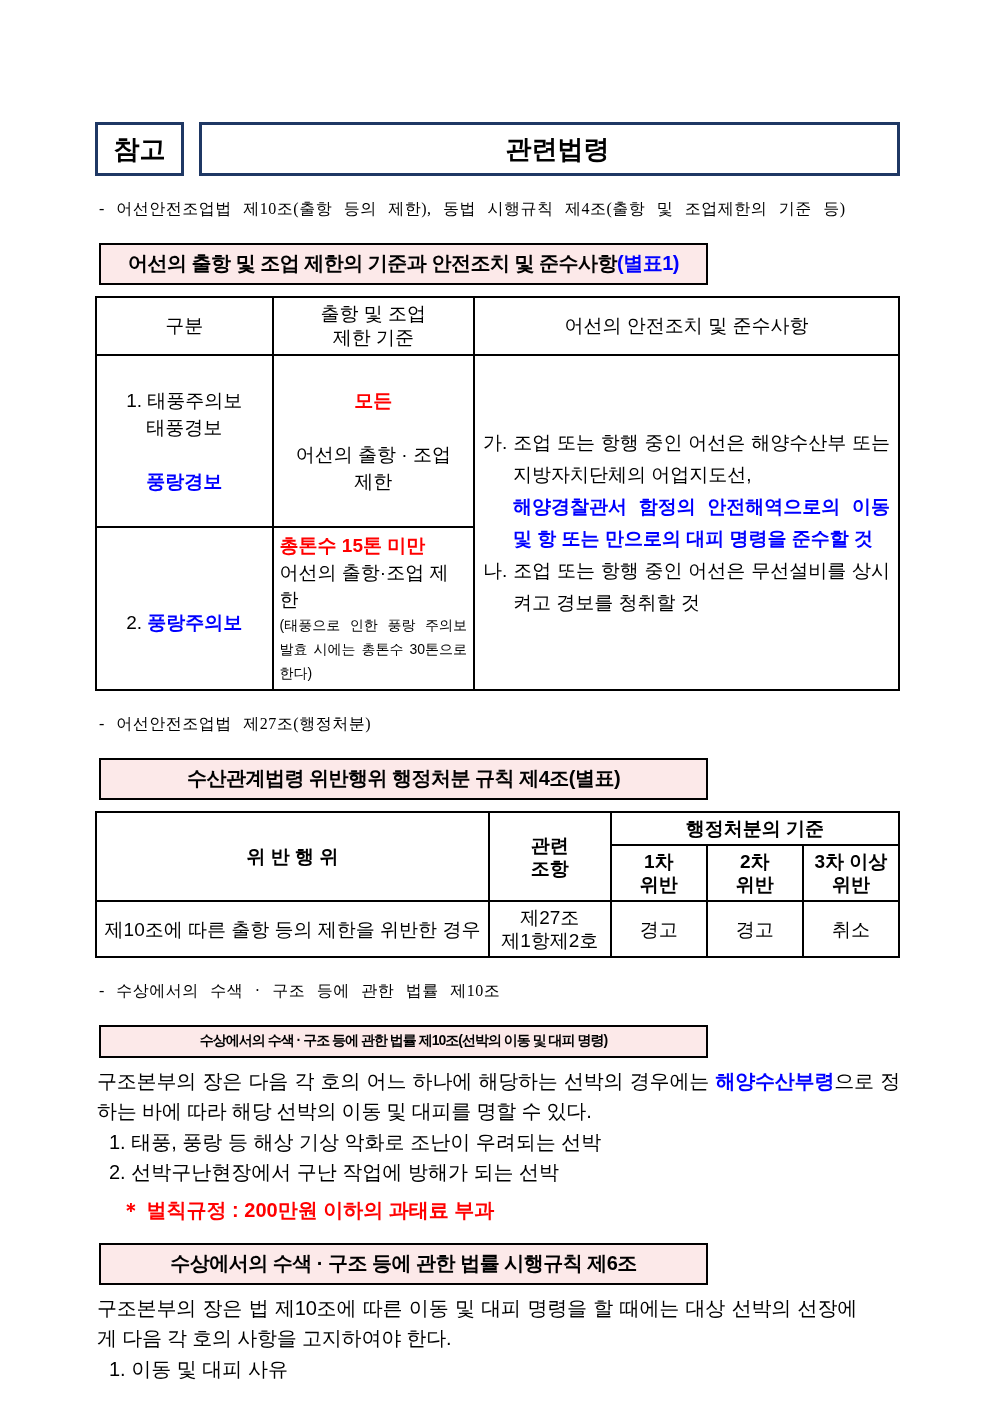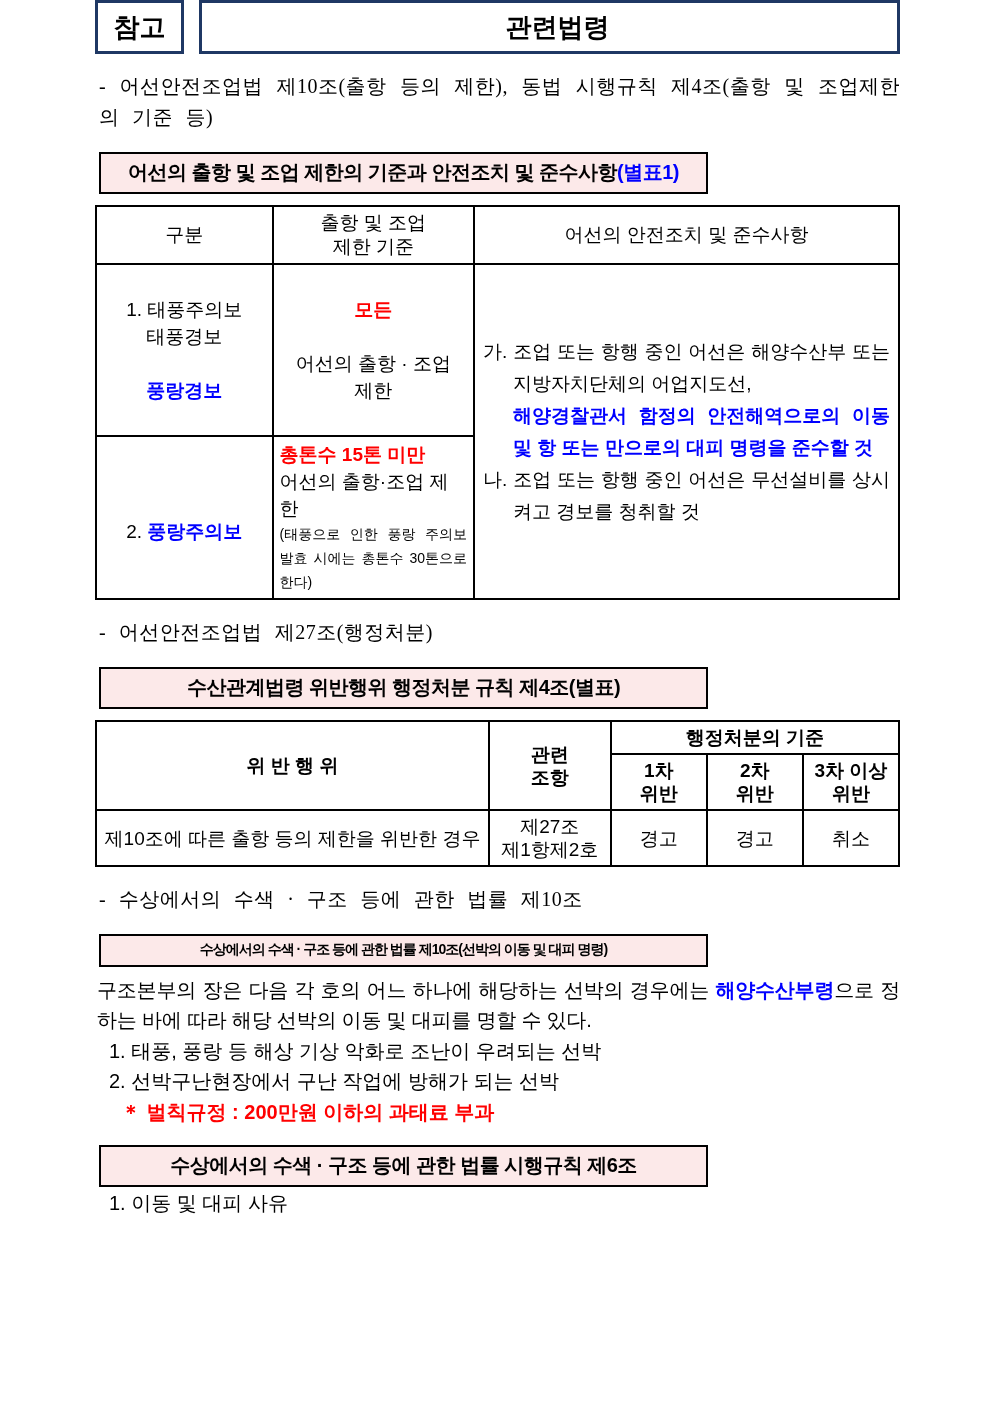--- a/index.html
+++ b/index.html
@@ -8,33 +8,33 @@
     position: relative;
     width: 992px; height: 1403px;
     background:#ffffff;
     font-family: "Liberation Serif", serif;
     color:#000;
     overflow: hidden;
   }
   .content { position:absolute; left:95px; top:0; width:805px; }
 
   
-  .refrow { display:flex; gap:15px; }
+  .refrow { display:flex; gap:15px; margin-top:122px; }
   .refbox {
     border:3px solid #1f3864; background:#fff;
     font-family:"Liberation Sans", sans-serif; font-weight:bold;
     font-size:26px; color:#000;
     display:flex; align-items:center;
   }
   .refbox.small { width:89px; height:54px; justify-content:center; }
   .refbox.wide  { flex:1; height:54px; padding-left:16px; justify-content:center; }
 
   
   .dash-par {
-    font-size:20px; line-height:31px; margin:17px 0 0 4px;
+    font-size:16px; line-height:31px; margin:17px 0 0 4px;
     text-align:justify; word-spacing:7px; letter-spacing:0.5px;
   }
   .dash-par.single { text-align:left; }
 
   
   .pinkhead {
     width:609px; margin-top:19px; margin-left:4px;
     background:#fce9e9; border:2px solid #000;
     font-family:"Liberation Sans", sans-serif; font-weight:bold;
     font-size:20px; letter-spacing:-0.5px;
@@ -77,21 +77,21 @@
   .sans-par {
     font-family:"Liberation Sans", sans-serif;
     font-size:20px; line-height:29.5px; margin:9px 0 0 2px;
     text-align:justify; letter-spacing:-0.2px;
   }
   .sans-par .blue-bold { font-weight:bold; }
   .numlist { font-family:"Liberation Sans", sans-serif; font-size:20px;
              line-height:28px; margin:2px 0 0 14px; }
   .numlist div { margin-top:2px; }
   .penalty { font-family:"Liberation Sans", sans-serif; font-weight:bold;
-             color:#ff0000; font-size:20px; margin:4px 0 0 26px; }
+             color:#ff0000; font-size:20px; margin:11px 0 0 26px; }
 </style>
 </head>
 <body>
 
 <div class="page">
   <div class="content">
 
     <div class="refrow">
       <div class="refbox small">
         <span>참고</span>
@@ -177,19 +177,20 @@
     <div class="pinkhead condensed">수상에서의 수색 · 구조 등에 관한 법률 제10조(선박의 이동 및 대피 명령)</div>
 
     <div class="sans-par"><span>구조본부의  장은  다음  각  호의  어느  하나에  해당하는  선박의  경우에는 </span><span class="blue-bold">해양수산부령</span><span>으로 정하는 바에 따라 해당 선박의 이동 및 대피를 명할 수 있다.</span></div>
     <div class="numlist">
       <div>1. 태풍, 풍랑 등 해상 기상 악화로 조난이 우려되는 선박</div>
       <div>2. 선박구난현장에서 구난 작업에 방해가 되는 선박</div>
     </div>
     <div class="penalty">＊ 벌칙규정 : 200만원 이하의 과태료 부과</div>
 
     <div class="pinkhead">수상에서의  수색 · 구조  등에  관한  법률  시행규칙  제6조</div>
+    <div class="sans-par" style="max-width:760px;">구조본부의 장은 법 제10조에 따른 이동 및 대피 명령을 할 때에는 대상 선박의 선장에게 다음 각 호의 사항을 고지하여야 한다.</div>
     <div class="numlist">
       <div>1. 이동 및 대피 사유</div>
 
     </div>
 
   </div>
 </div>
 
 </body></html>

